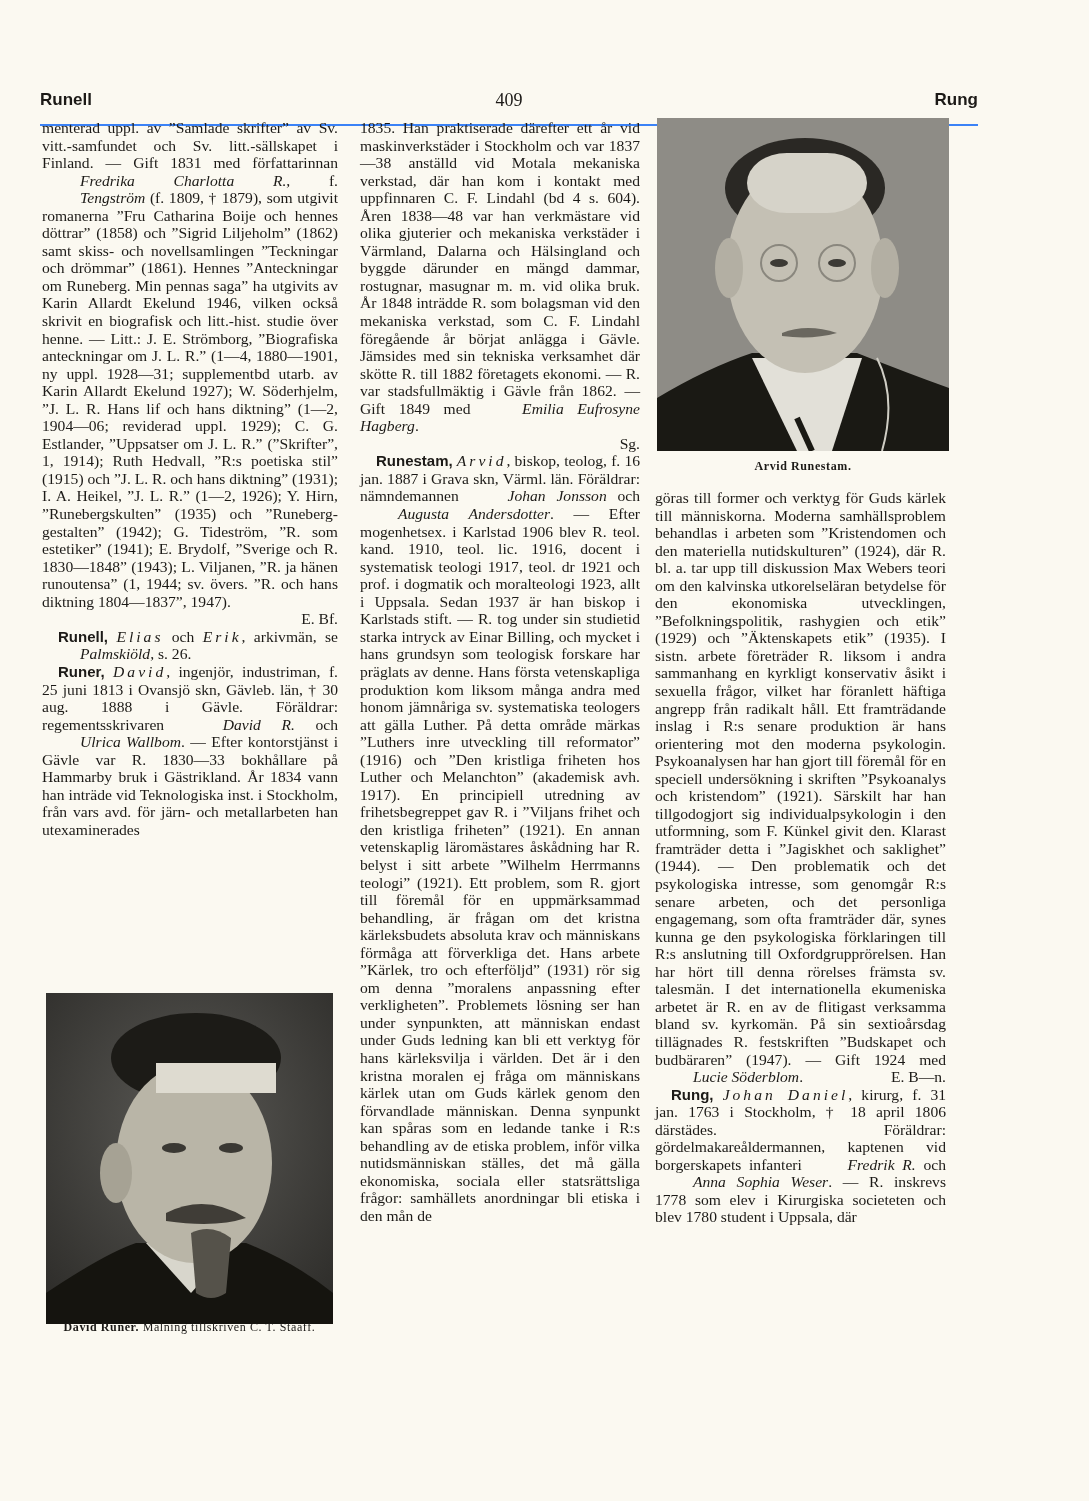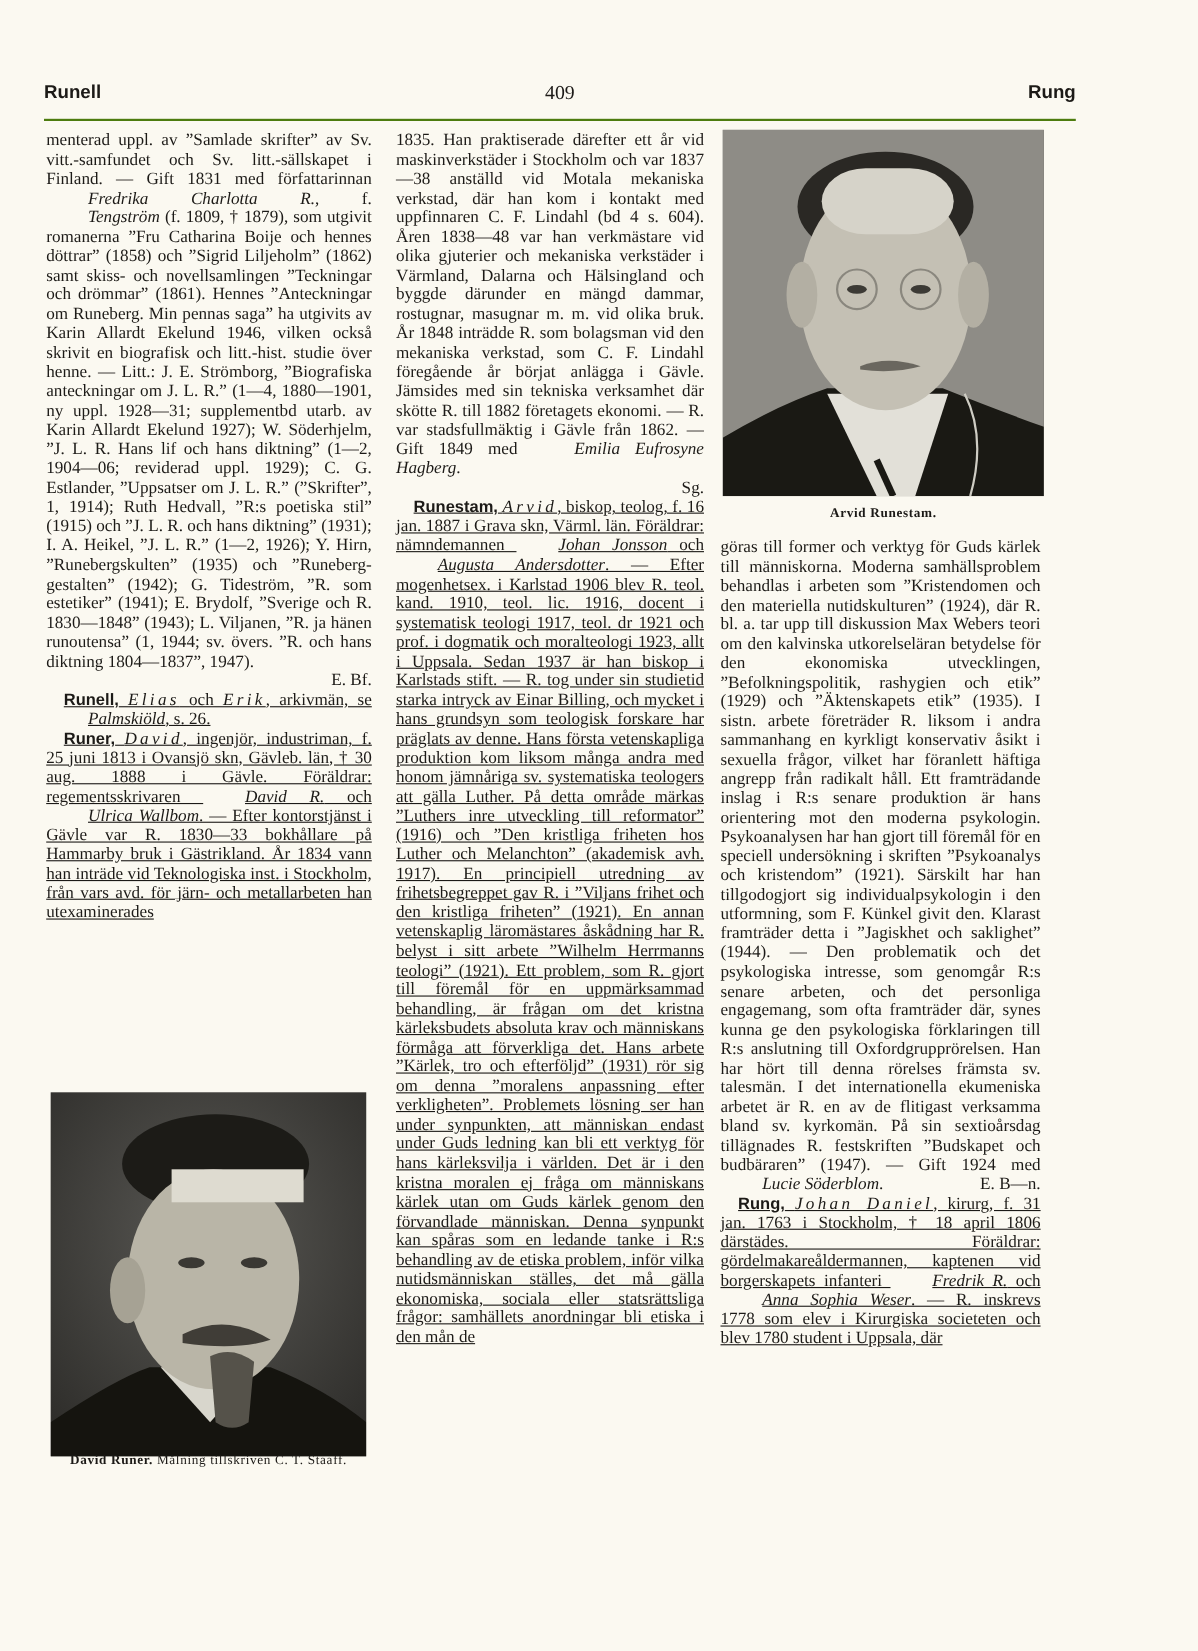--- a/index.html
+++ b/index.html
@@ -5,39 +5,39 @@
     html, body { margin: 0; padding: 0; }
     body {
       width: 1089px; height: 1501px;
       background: #fbf9f1;
       color: #1c1a17;
       font-family: "DejaVu Serif", "Liberation Serif", serif;
       position: relative;
       overflow: hidden;
     }
     .hdr {
-      position: absolute; left: 40px; top: 68px; width: 938px; height: 40px;
-      border-bottom: 2px solid #4d7c0f;
+      position: absolute; left: 40px; top: 84px; width: 938px; height: 40px;
+      border-bottom: 2px solid #3b82f6;
     }
     .hdr .left { position: absolute; left: 0; top: 6px; font-family: "Liberation Sans", sans-serif; font-weight: bold; font-size: 17px; }
     .hdr .center { position: absolute; left: 0; width: 100%; top: 6px; text-align: center; font-family: "Liberation Serif", serif; font-weight: normal; font-size: 18px; }
     .hdr .right { position: absolute; right: 0; top: 6px; font-family: "Liberation Sans", sans-serif; font-weight: bold; font-size: 17px; }
 
     .col {
       position: absolute; top: 119px;
       font-family: "Liberation Serif", serif;
       font-size: 15.6px; line-height: 17.55px;
       text-align: justify; hyphens: manual;
     }
     .col1 { left: 42px; width: 296px; }
     .col2 { left: 360px; width: 280px; }
     .col3 { left: 655px; width: 291px; top: 489px; }
 
     .col p { margin: 0; }
-    .col p.entry { text-indent: 16px; text-decoration: underline; }
+    .col p.entry { text-indent: 16px; }
     .col p.cont { text-indent: 0; }
     .sig { text-align: right; }
     .hw { font-family: "Liberation Sans", sans-serif; font-weight: bold; font-size: 15px; }
     .sp { font-style: italic; letter-spacing: 3px; }
     i { font-style: italic; margin-left: 38px; }
 
     .photo {
       position: absolute;
       background: #6b6a66;
       overflow: hidden;

